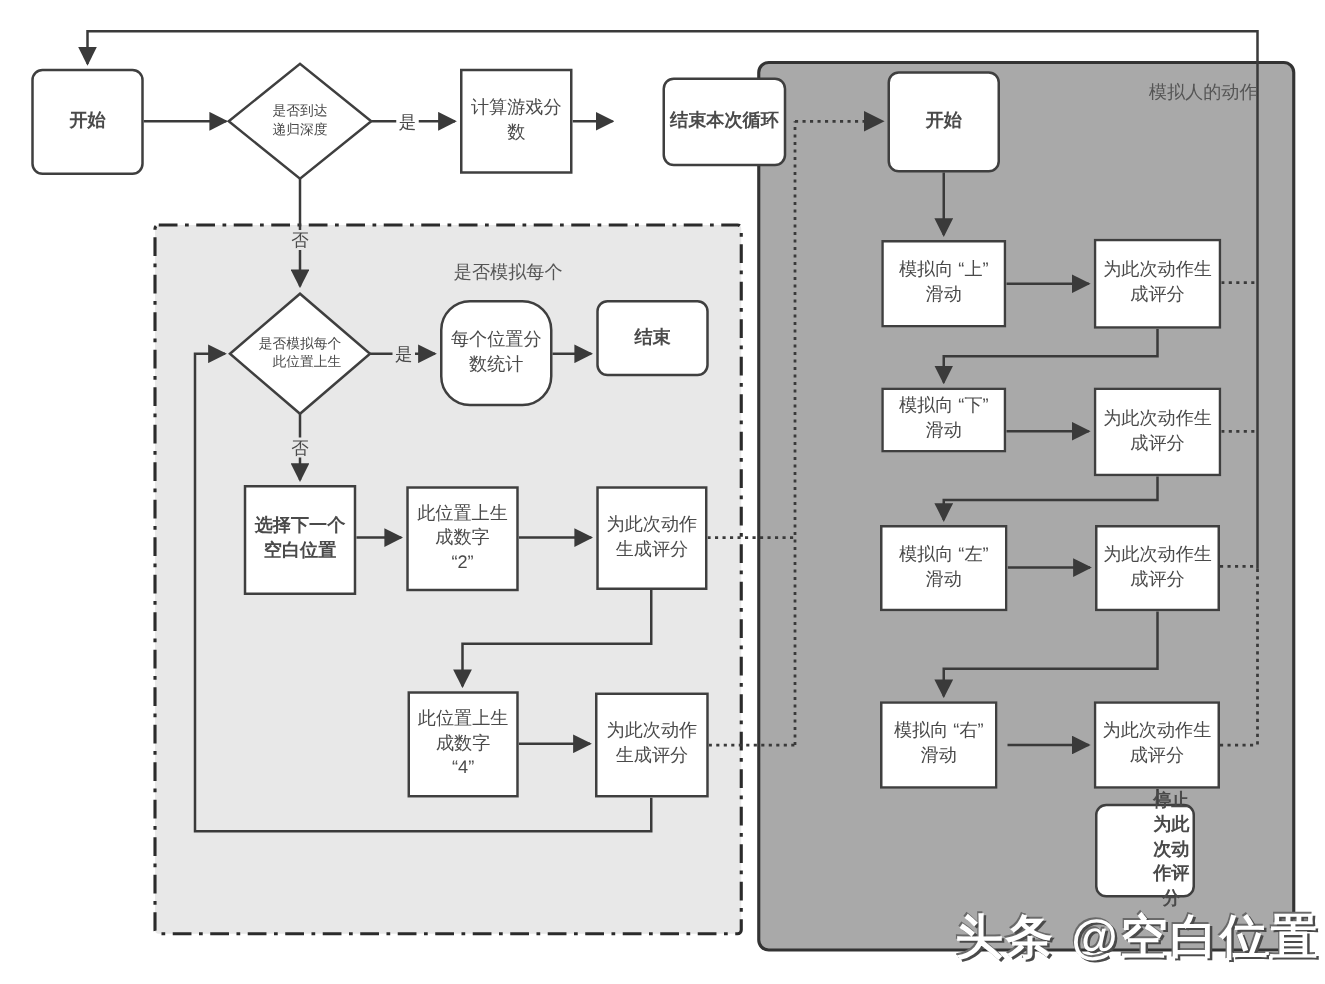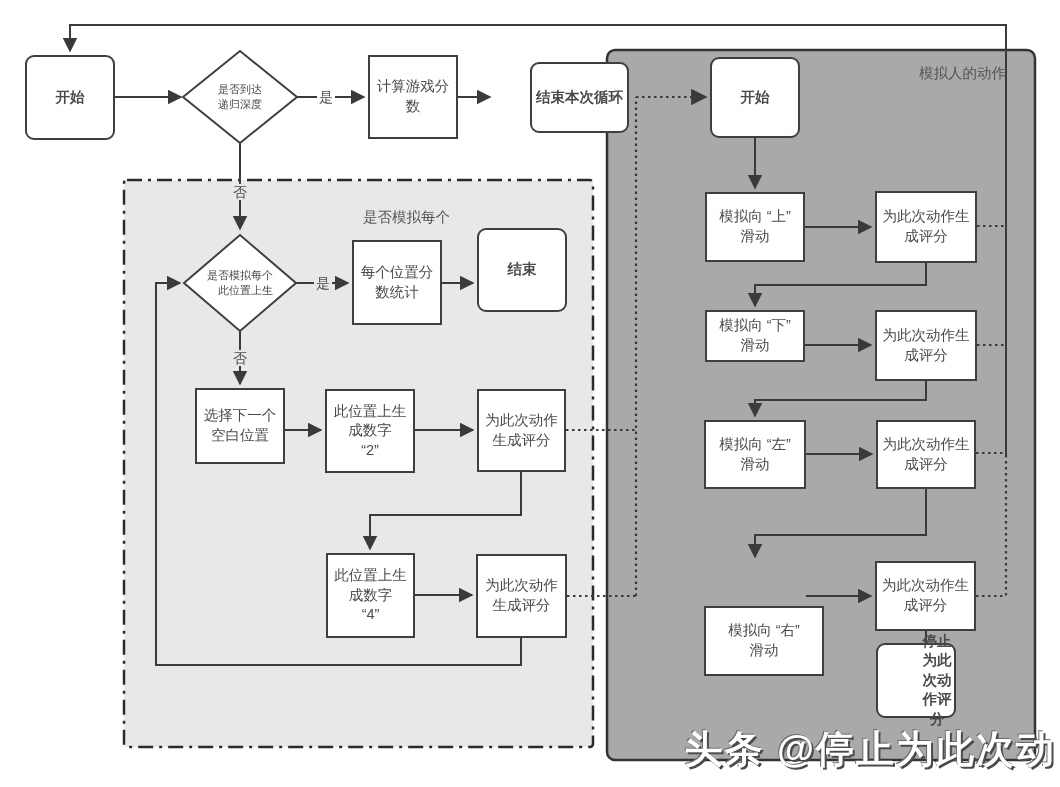--- a/index.html
+++ b/index.html
@@ -97,24 +97,24 @@
 
   <div class="node rounded" style="left:25px;top:55px;width:90px;height:85px;">开始</div>
   <div class="dlabel" style="left:180px;top:67px;width:120px;height:60px;">是否到达
 递归深度</div>
   <div class="node" style="left:368px;top:55px;width:90px;height:84px;">计算游戏分
 数</div>
   <div class="node rounded" style="left:494px;top:62px;width:99px;height:71px;margin-left:36px;">结束本次循环</div>
 
   <div class="dlabel" style="left:180px;top:253px;width:120px;height:60px;">是否模拟每个
 此位置上生</div>
-  <div class="node" style="left:352px;top:240px;width:90px;height:85px;">每个位置分
+  <div class="node" style="left:352px;top:240px;width:90px;height:85px;border-radius:24px;">每个位置分
 数统计</div>
-  <div class="node rounded" style="left:477px;top:228px;width:90px;height:84px;">结束</div>
-  <div class="node" style="left:195px;top:388px;width:90px;height:76px;">选择下一个
+  <div class="node rounded" style="left:477px;top:240px;width:90px;height:61px;">结束</div>
+  <div class="node" style="left:195px;top:388px;width:90px;height:88px;font-weight:bold;">选择下一个
 空白位置</div>
   <div class="node" style="left:325px;top:389px;width:90px;height:84px;">此位置上生
 成数字
 “2”</div>
   <div class="node" style="left:477px;top:389px;width:89px;height:83px;">为此次动作
 生成评分</div>
   <div class="node" style="left:326px;top:553px;width:89px;height:85px;">此位置上生
 成数字
 “4”</div>
   <div class="node" style="left:476px;top:554px;width:91px;height:84px;">为此次动作
@@ -126,27 +126,27 @@
   <div class="node" style="left:875px;top:191px;width:102px;height:72px;">为此次动作生
 成评分</div>
   <div class="node" style="left:705px;top:310px;width:100px;height:52px;">模拟向 “下”
 滑动</div>
   <div class="node" style="left:875px;top:310px;width:102px;height:71px;">为此次动作生
 成评分</div>
   <div class="node" style="left:704px;top:420px;width:102px;height:69px;">模拟向 “左”
 滑动</div>
   <div class="node" style="left:876px;top:420px;width:100px;height:69px;">为此次动作生
 成评分</div>
-  <div class="node" style="left:704px;top:561px;width:120px;height:70px;margin-top:45px;">模拟向 “右”
+  <div class="node" style="left:704px;top:561px;width:94px;height:70px;">模拟向 “右”
 滑动</div>
   <div class="node" style="left:875px;top:561px;width:101px;height:70px;">为此次动作生
 成评分</div>
   <div class="node rounded" style="left:876px;top:643px;width:80px;height:75px;padding-left:44px;">停止为此次动
 作评分</div>
 
   <div class="edge-label bg-white" style="left:317px;top:89px;">是</div>
   <div class="edge-label bg-panel" style="left:231px;top:184px;">否</div>
   <div class="edge-label bg-panel" style="left:314px;top:275px;">是</div>
   <div class="edge-label bg-panel" style="left:231px;top:350px;">否</div>
 
-  <div class="watermark">头条 @停止为此次动</div>
+  <div class="watermark">头条 @空白位置</div>
 
 </div>
 
 </body></html>

